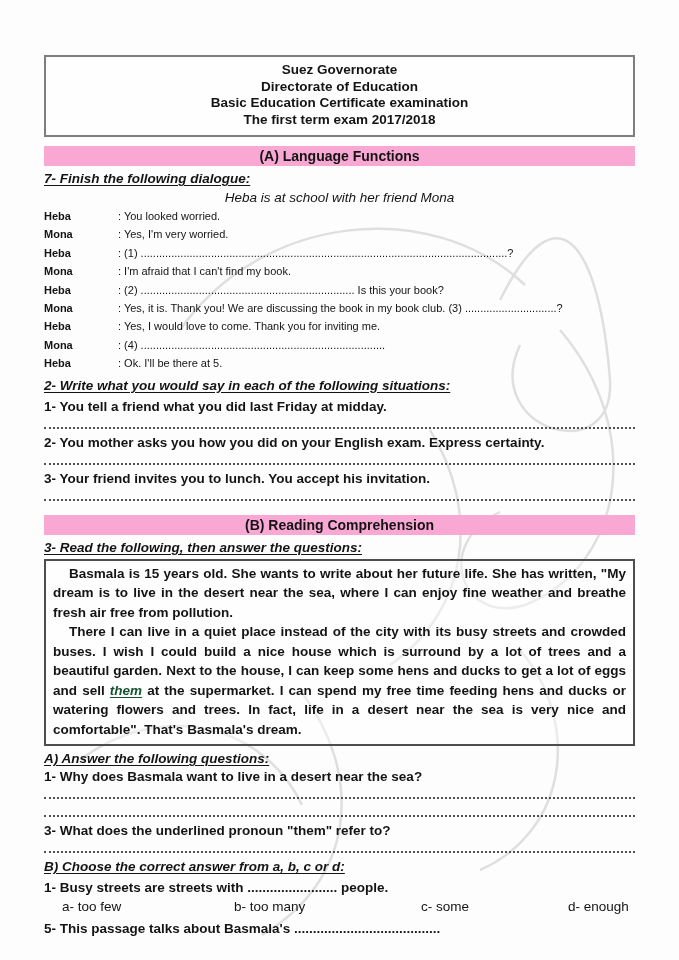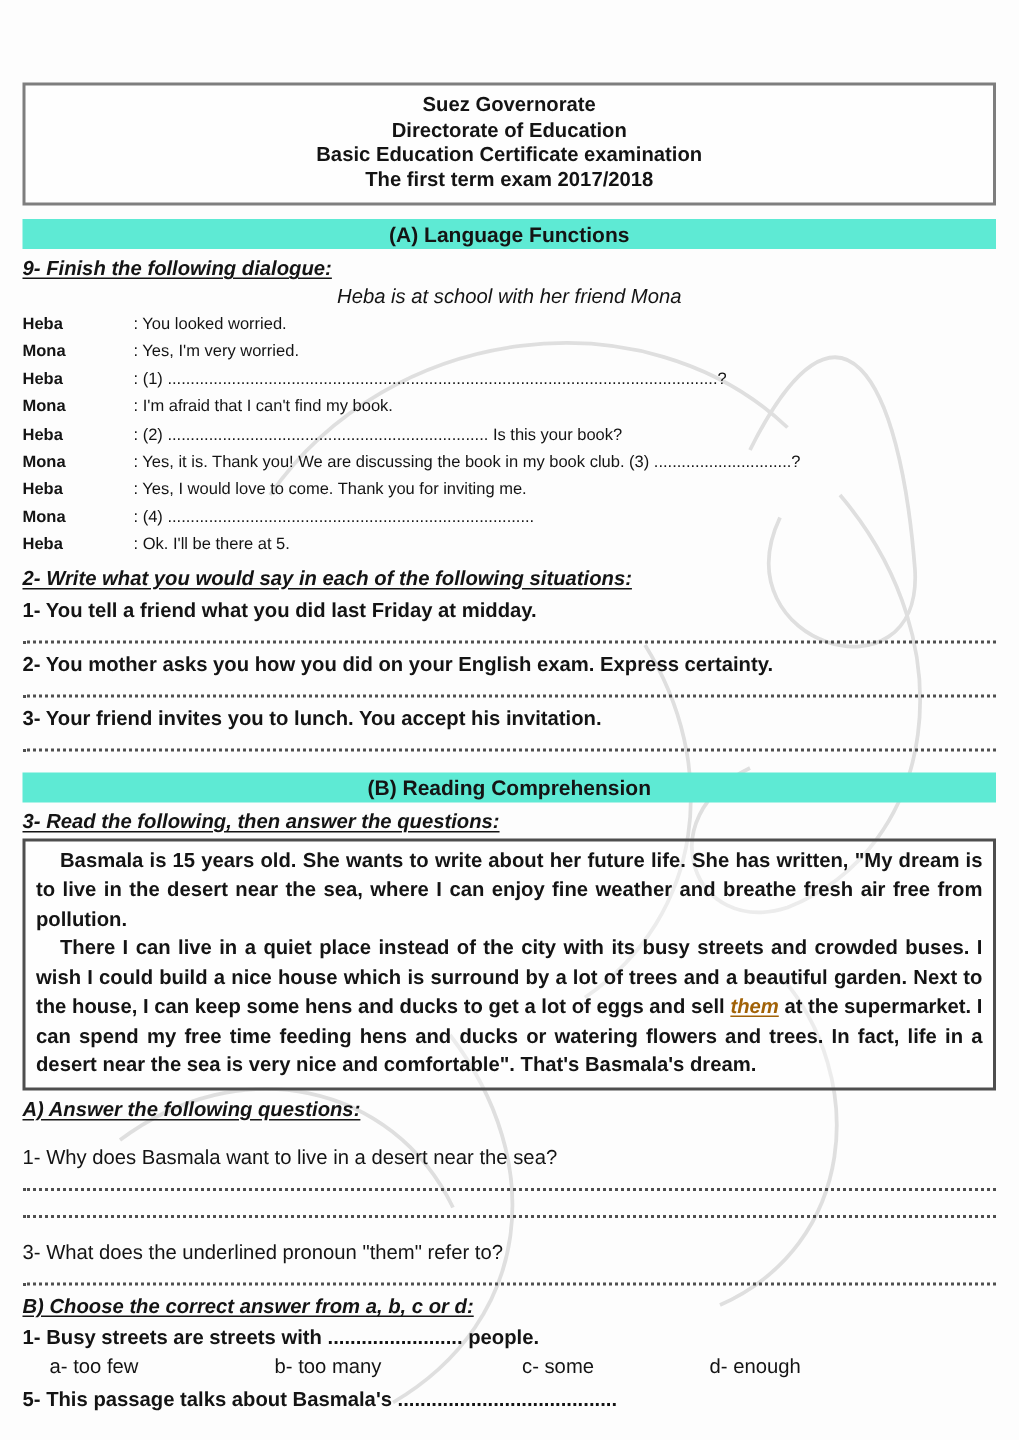--- a/index.html
+++ b/index.html
@@ -5,47 +5,47 @@
   html,body{margin:0;padding:0;}
   body{
     width:679px;height:960px;
     background:#fdfdfd;
     font-family:"Liberation Sans",sans-serif;
     color:#141414;
     position:relative;
     overflow:hidden;
   }
   .watermark{position:absolute;top:0;left:0;z-index:0;}
-  .content{position:relative;z-index:1;padding:0 15px;}
+  .content{position:relative;z-index:1;padding:0 44px;}
 
   .header-box{margin-top:55px;border:2px solid #7e7e7e;padding:5px 0 7px;background:rgba(255,255,255,.55);}
   .header-line{text-align:center;font-weight:bold;font-size:13.5px;line-height:16.5px;}
 
-  .band{margin-top:9px;background:#5eead4;text-align:center;font-weight:bold;font-size:14px;padding:2px 0;}
+  .band{margin-top:9px;background:#f9a8d4;text-align:center;font-weight:bold;font-size:14px;padding:2px 0;}
   .band-b{margin-top:14px;}
 
   .heading{font-size:13.5px;font-weight:bold;font-style:italic;text-decoration:underline;text-underline-offset:2px;margin-top:4px;line-height:18px;}
 
   .dialogue-intro{text-align:center;font-style:italic;font-size:13.5px;line-height:18px;margin-top:1px;}
 
   .drow{display:flex;font-size:11px;line-height:18.4px;}
   .dname{font-weight:bold;width:74px;flex:none;}
   .dtext{white-space:nowrap;overflow:hidden;text-align:center;}
 
   .situation{font-weight:bold;font-size:13.5px;line-height:18px;margin-top:3px;}
   .dotline{border-bottom:2px dotted #4f4f4f;height:11px;margin-bottom:5px;}
 
   .passage{border:2px solid #4e4e4e;padding:3px 7px 5px;margin-top:2px;background:rgba(255,255,255,.4);}
   .passage p{margin:0;font-weight:bold;font-size:13.5px;line-height:19.5px;text-align:justify;text-indent:16px;}
-  .hl{color:#a16207;font-style:italic;text-decoration:underline;text-underline-offset:2px;}
+  .hl{color:#14532d;font-style:italic;text-decoration:underline;text-underline-offset:2px;}
 
-  .q{font-weight:normal;font-size:13.5px;line-height:18px;margin-top:14px;}
+  .q{font-weight:bold;font-size:13.5px;line-height:18px;margin-top:0;}
 
   .mcq-q{font-weight:bold;font-size:13.5px;line-height:19px;margin-top:2px;}
-  .opts{display:grid;grid-template-columns:150px 165px 125px auto;padding-left:18px;font-size:13.5px;line-height:20px;}
+  .opts{display:grid;grid-template-columns:150px 165px 125px auto;padding-left:18px;font-size:13.5px;line-height:20px;gap:22px;}
 </style>
 </head>
 <body>
 
 <svg class="watermark" width="679" height="960" viewBox="0 0 679 960">
   <g fill="none" stroke="#dcdcdc" stroke-width="2.5" opacity="0.9">
     <path d="M180 330 C 260 215, 430 195, 525 285"></path>
     <path d="M500 300 C 560 180, 600 250, 610 380 C 615 470, 480 430, 520 345"></path>
     <path d="M560 330 C 645 430, 625 565, 525 605 C 462 625, 432 545, 500 512"></path>
     <path d="M430 430 C 480 510, 470 610, 390 665"></path>
@@ -59,21 +59,21 @@
 
   <div class="header-box">
     <div class="header-line">Suez Governorate</div>
     <div class="header-line">Directorate of Education</div>
     <div class="header-line">Basic Education Certificate examination</div>
     <div class="header-line">The first term exam 2017/2018</div>
   </div>
 
   <div class="band">(A) Language Functions</div>
 
-  <div class="heading">9- Finish the following dialogue:</div>
+  <div class="heading">7- Finish the following dialogue:</div>
   <div class="dialogue-intro">Heba is at school with her friend Mona</div>
 
   <div class="drow">
     <span class="dname">Heba</span>
     <span class="dtext">: You looked worried.</span>
   </div>
   <div class="drow">
     <span class="dname">Mona</span>
     <span class="dtext">: Yes, I'm very worried.</span>
   </div>

